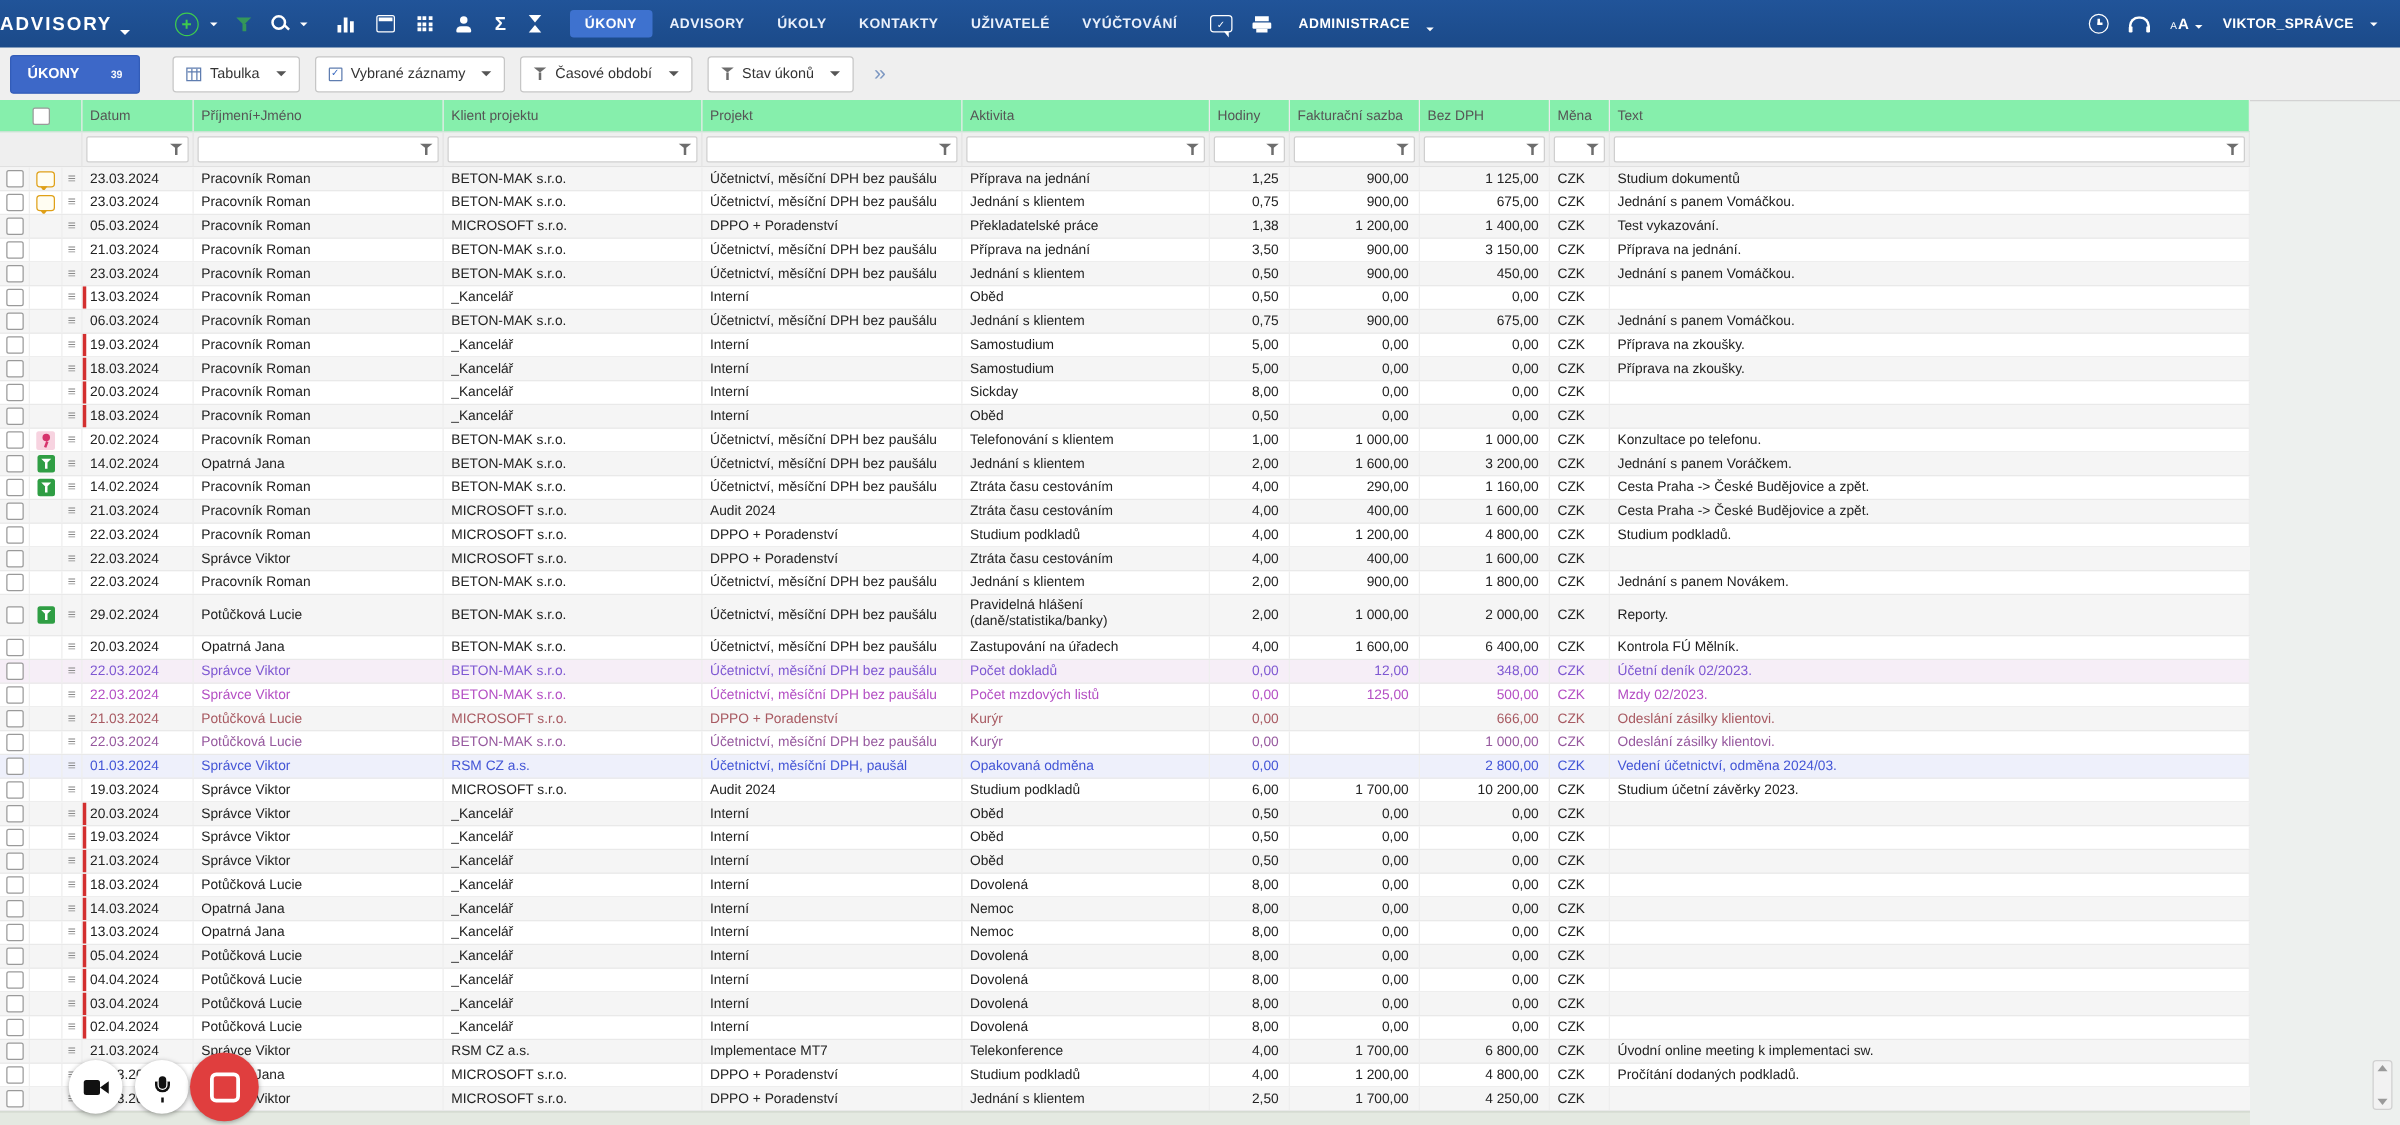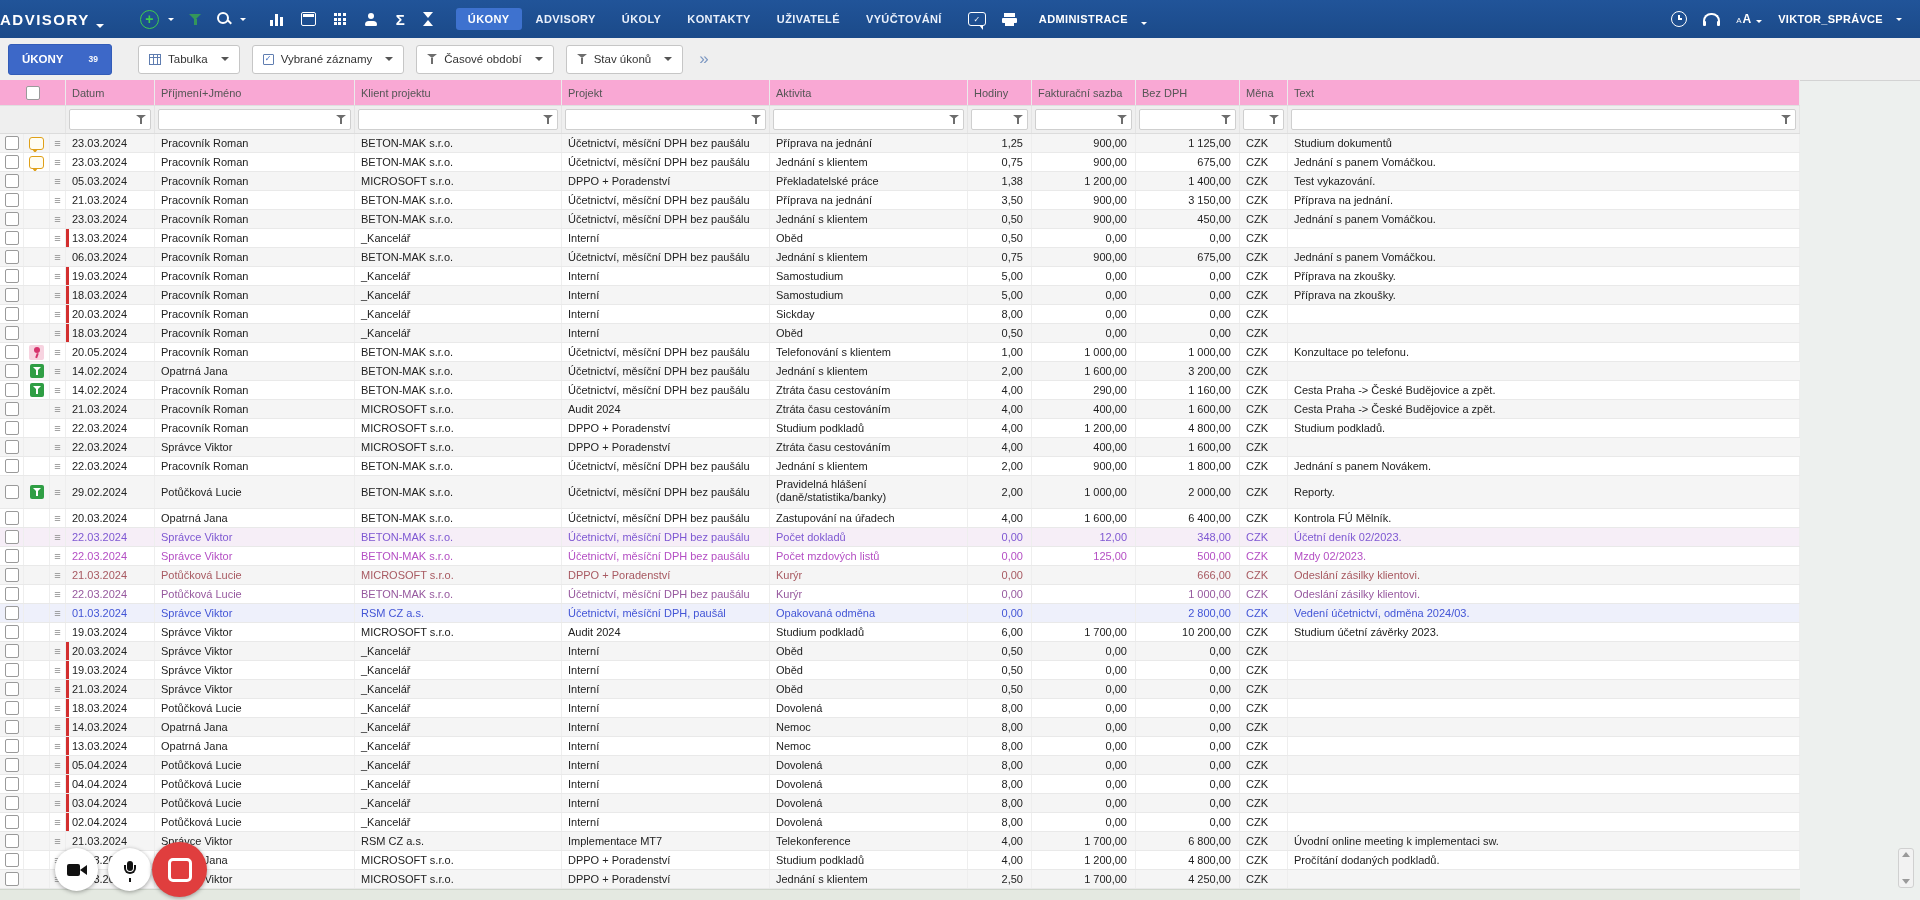--- a/index.html
+++ b/index.html
@@ -74,21 +74,21 @@
   .i-check{width:9px;height:9px;border:1px solid #5f7db0;border-radius:1px;display:flex;align-items:center;justify-content:center;
            color:#3a6ac0;font-size:8px;line-height:1}
   .funnel{position:relative;width:10px;height:10px;flex:0 0 auto}
   .funnel::before{content:"";position:absolute;top:0;left:0;border-left:5px solid transparent;border-right:5px solid transparent;border-top:4.5px solid #6d6d6d}
   .funnel::after{content:"";position:absolute;top:3.5px;left:4px;width:2px;height:6px;background:#6d6d6d}
   .more-chevrons{color:#7d98c2;font-size:17px;margin-left:16px;cursor:pointer;letter-spacing:-2px}
 
   
   .grid-area{position:absolute;top:80px;left:0;width:1800px}
   .thead,.tfilter,.trow{display:grid;grid-template-columns:24px 26px 16px 89px 200px 207px 208px 198px 64px 104px 104px 48px 512px}
-  .thead{height:25px;background:#f9a8d4;border-bottom:1px solid #e0e0e0}
+  .thead{height:25px;background:#86efac;border-bottom:1px solid #e0e0e0}
   .thead .hc{display:flex;align-items:center;font-size:11px;color:#555;padding-left:6px;border-right:1px solid #ebebeb;cursor:pointer;white-space:nowrap;overflow:hidden}
   .thead .hc.first{grid-column:1/4;justify-content:center;padding-left:0}
   .checkbox{width:12px;height:12px;border:1px solid #9a9a9a;border-radius:2px;background:#fff;cursor:pointer;flex:0 0 auto}
   .tfilter{height:27px;background:#efefef;border-bottom:1px solid #dcdcdc}
   .tfilter .fc{padding:3px 3px;border-right:1px solid #e4e4e4}
   .tfilter .fc.first{grid-column:1/4}
   .filterbox{height:19px;background:#fff;border:1px solid #cfcfcf;border-radius:2px;display:flex;align-items:center;justify-content:flex-end;padding:0 4px;cursor:text}
   .tbody{background:#fff}
   .trow{height:19px;border-bottom:1px solid #e9e9e9;box-sizing:border-box;font-size:11px;color:#222;cursor:default}
   .trow.shaded{background:#f5f5f5}
@@ -497,21 +497,21 @@
         <div class="cell"></div>
       </div>
       <div class="trow">
         <div class="cell cb">
           <div class="checkbox"></div>
         </div>
         <div class="cell ic">
           <div class="icon-pin"></div>
         </div>
         <div class="cell burger">≡</div>
-        <div class="cell date">20.05.2024</div>
+        <div class="cell date">20.02.2024</div>
         <div class="cell">Pracovník Roman</div>
         <div class="cell">BETON-MAK s.r.o.</div>
         <div class="cell">Účetnictví, měsíční DPH bez paušálu</div>
         <div class="cell activity">Telefonování s klientem</div>
         <div class="cell num">1,00</div>
         <div class="cell num">1 000,00</div>
         <div class="cell num">1 000,00</div>
         <div class="cell">CZK</div>
         <div class="cell">Konzultace po telefonu.</div>
       </div>
@@ -525,20 +525,21 @@
         <div class="cell burger">≡</div>
         <div class="cell date">14.02.2024</div>
         <div class="cell">Opatrná Jana</div>
         <div class="cell">BETON-MAK s.r.o.</div>
         <div class="cell">Účetnictví, měsíční DPH bez paušálu</div>
         <div class="cell activity">Jednání s klientem</div>
         <div class="cell num">2,00</div>
         <div class="cell num">1 600,00</div>
         <div class="cell num">3 200,00</div>
         <div class="cell">CZK</div>
+        <div class="cell">Jednání s panem Voráčkem.</div>
       </div>
       <div class="trow">
         <div class="cell cb">
           <div class="checkbox"></div>
         </div>
         <div class="cell ic">
           <div class="icon-flag"></div>
         </div>
         <div class="cell burger">≡</div>
         <div class="cell date">14.02.2024</div>

